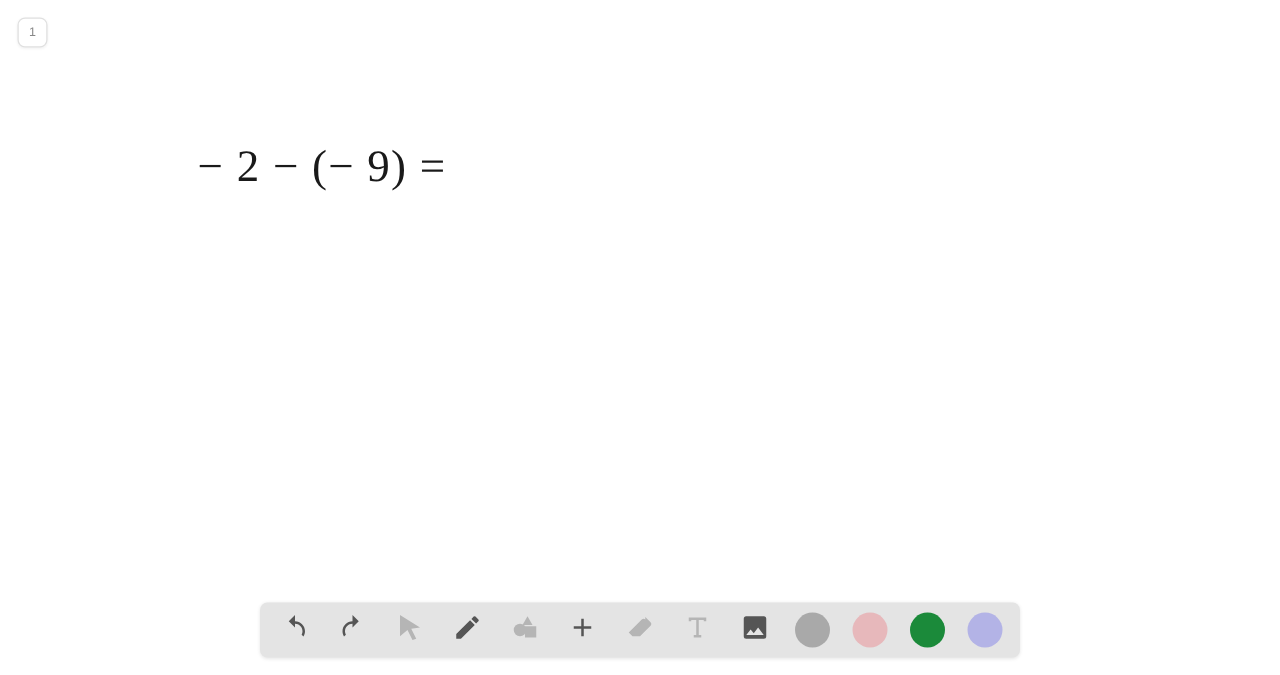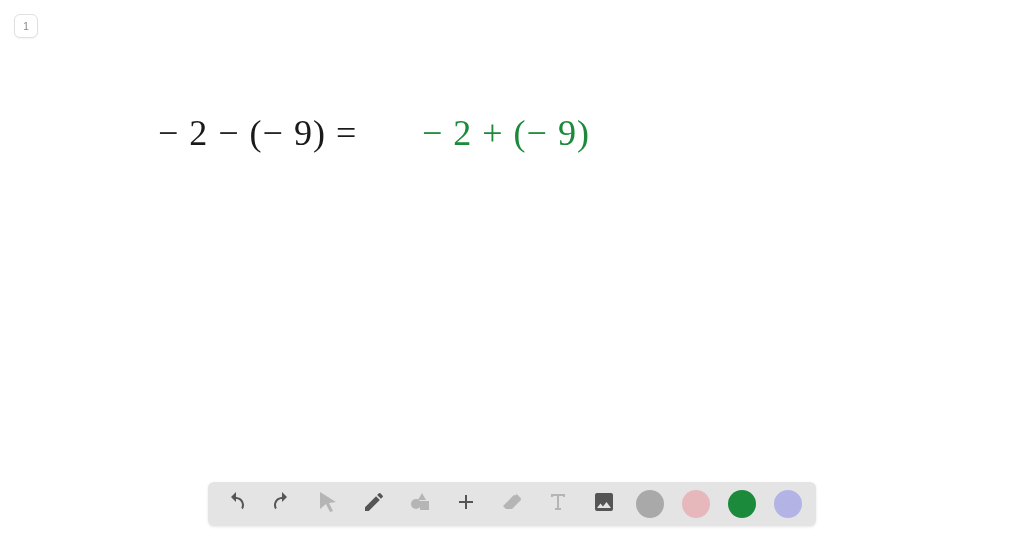--- a/index.html
+++ b/index.html
@@ -85,21 +85,20 @@
   </style>
 </head>
 <body>
 
 <div class="page-indicator">
   <span>1</span>
 </div>
 
 <div class="canvas">
   <div class="handwriting eq-left">− 2 − (− 9)  =</div>
-  <div class="handwriting eq-right">− 2 + (− 9)</div>
 </div>
 
 <div class="toolbar">
 
   <div class="tool-btn">
     <span>
       <svg viewBox="0 0 24 24" fill="currentColor">
           <path d="M12 5V2L7 7l5 5V9c3.3 0 6 2.7 6 6 0 1-.2 1.9-.7 2.7l1.5 1.5C19.5 18 20 16.5 20 15c0-4.4-3.6-8-8-8z"></path>
         </svg>
     </span>

